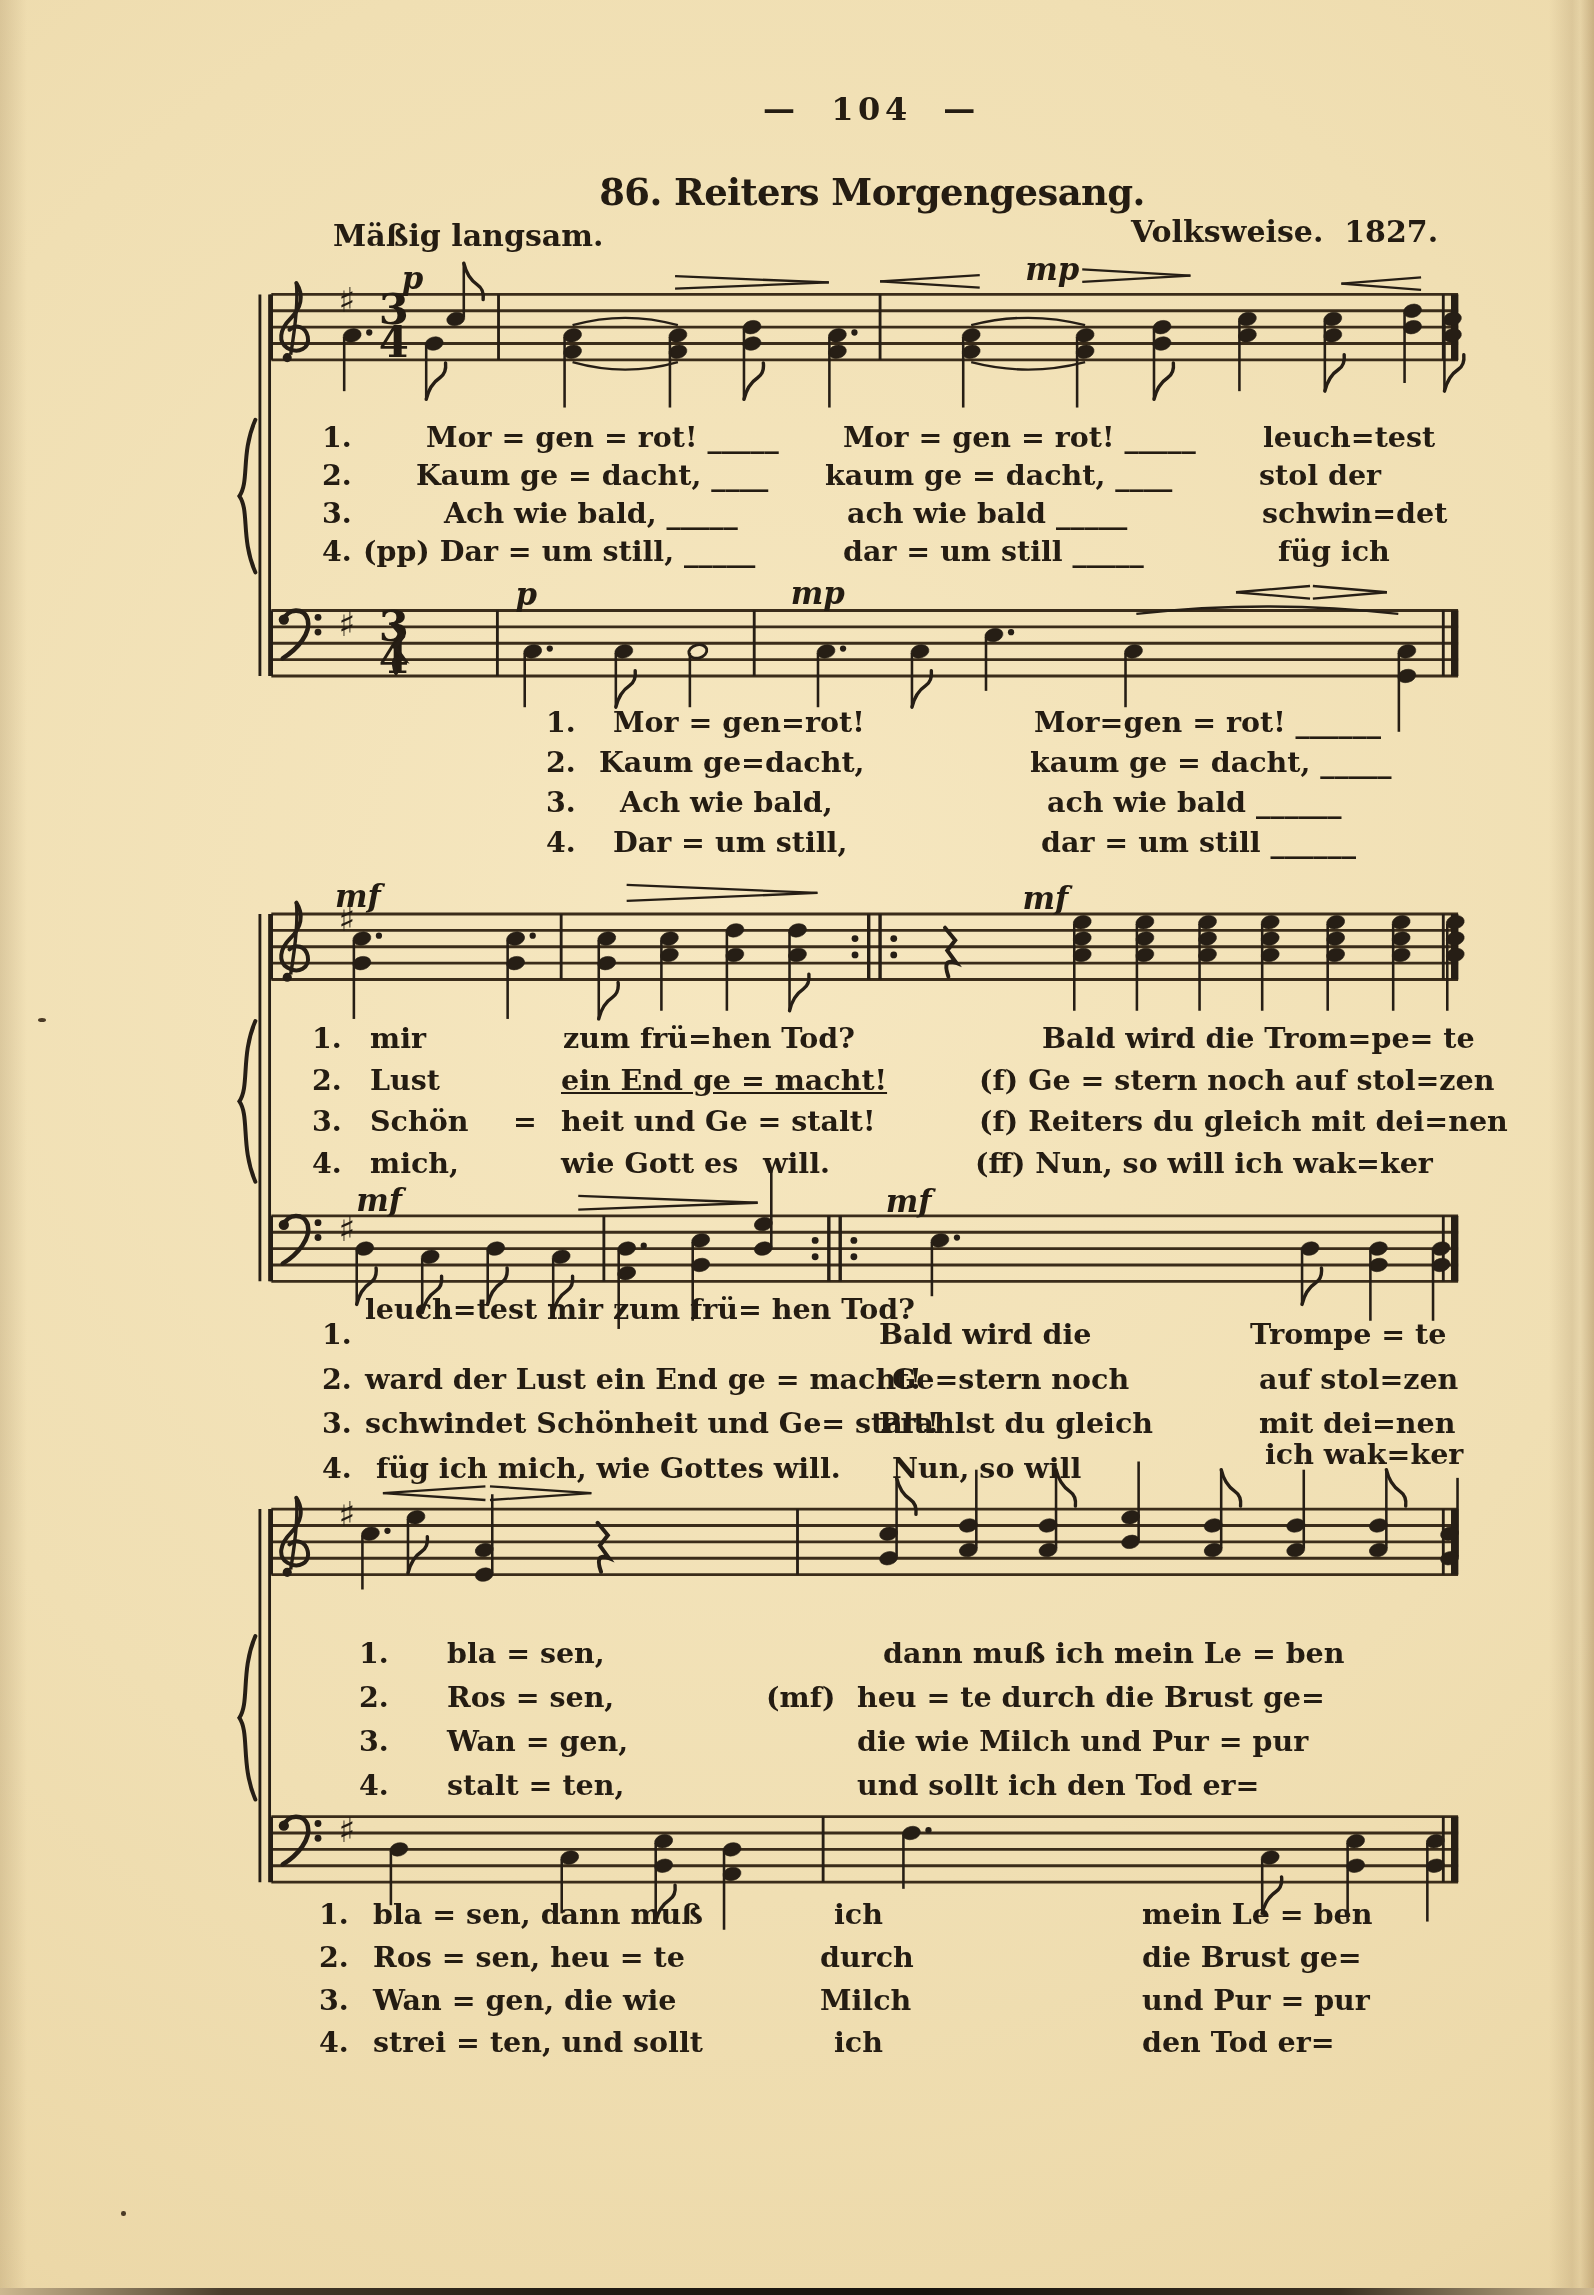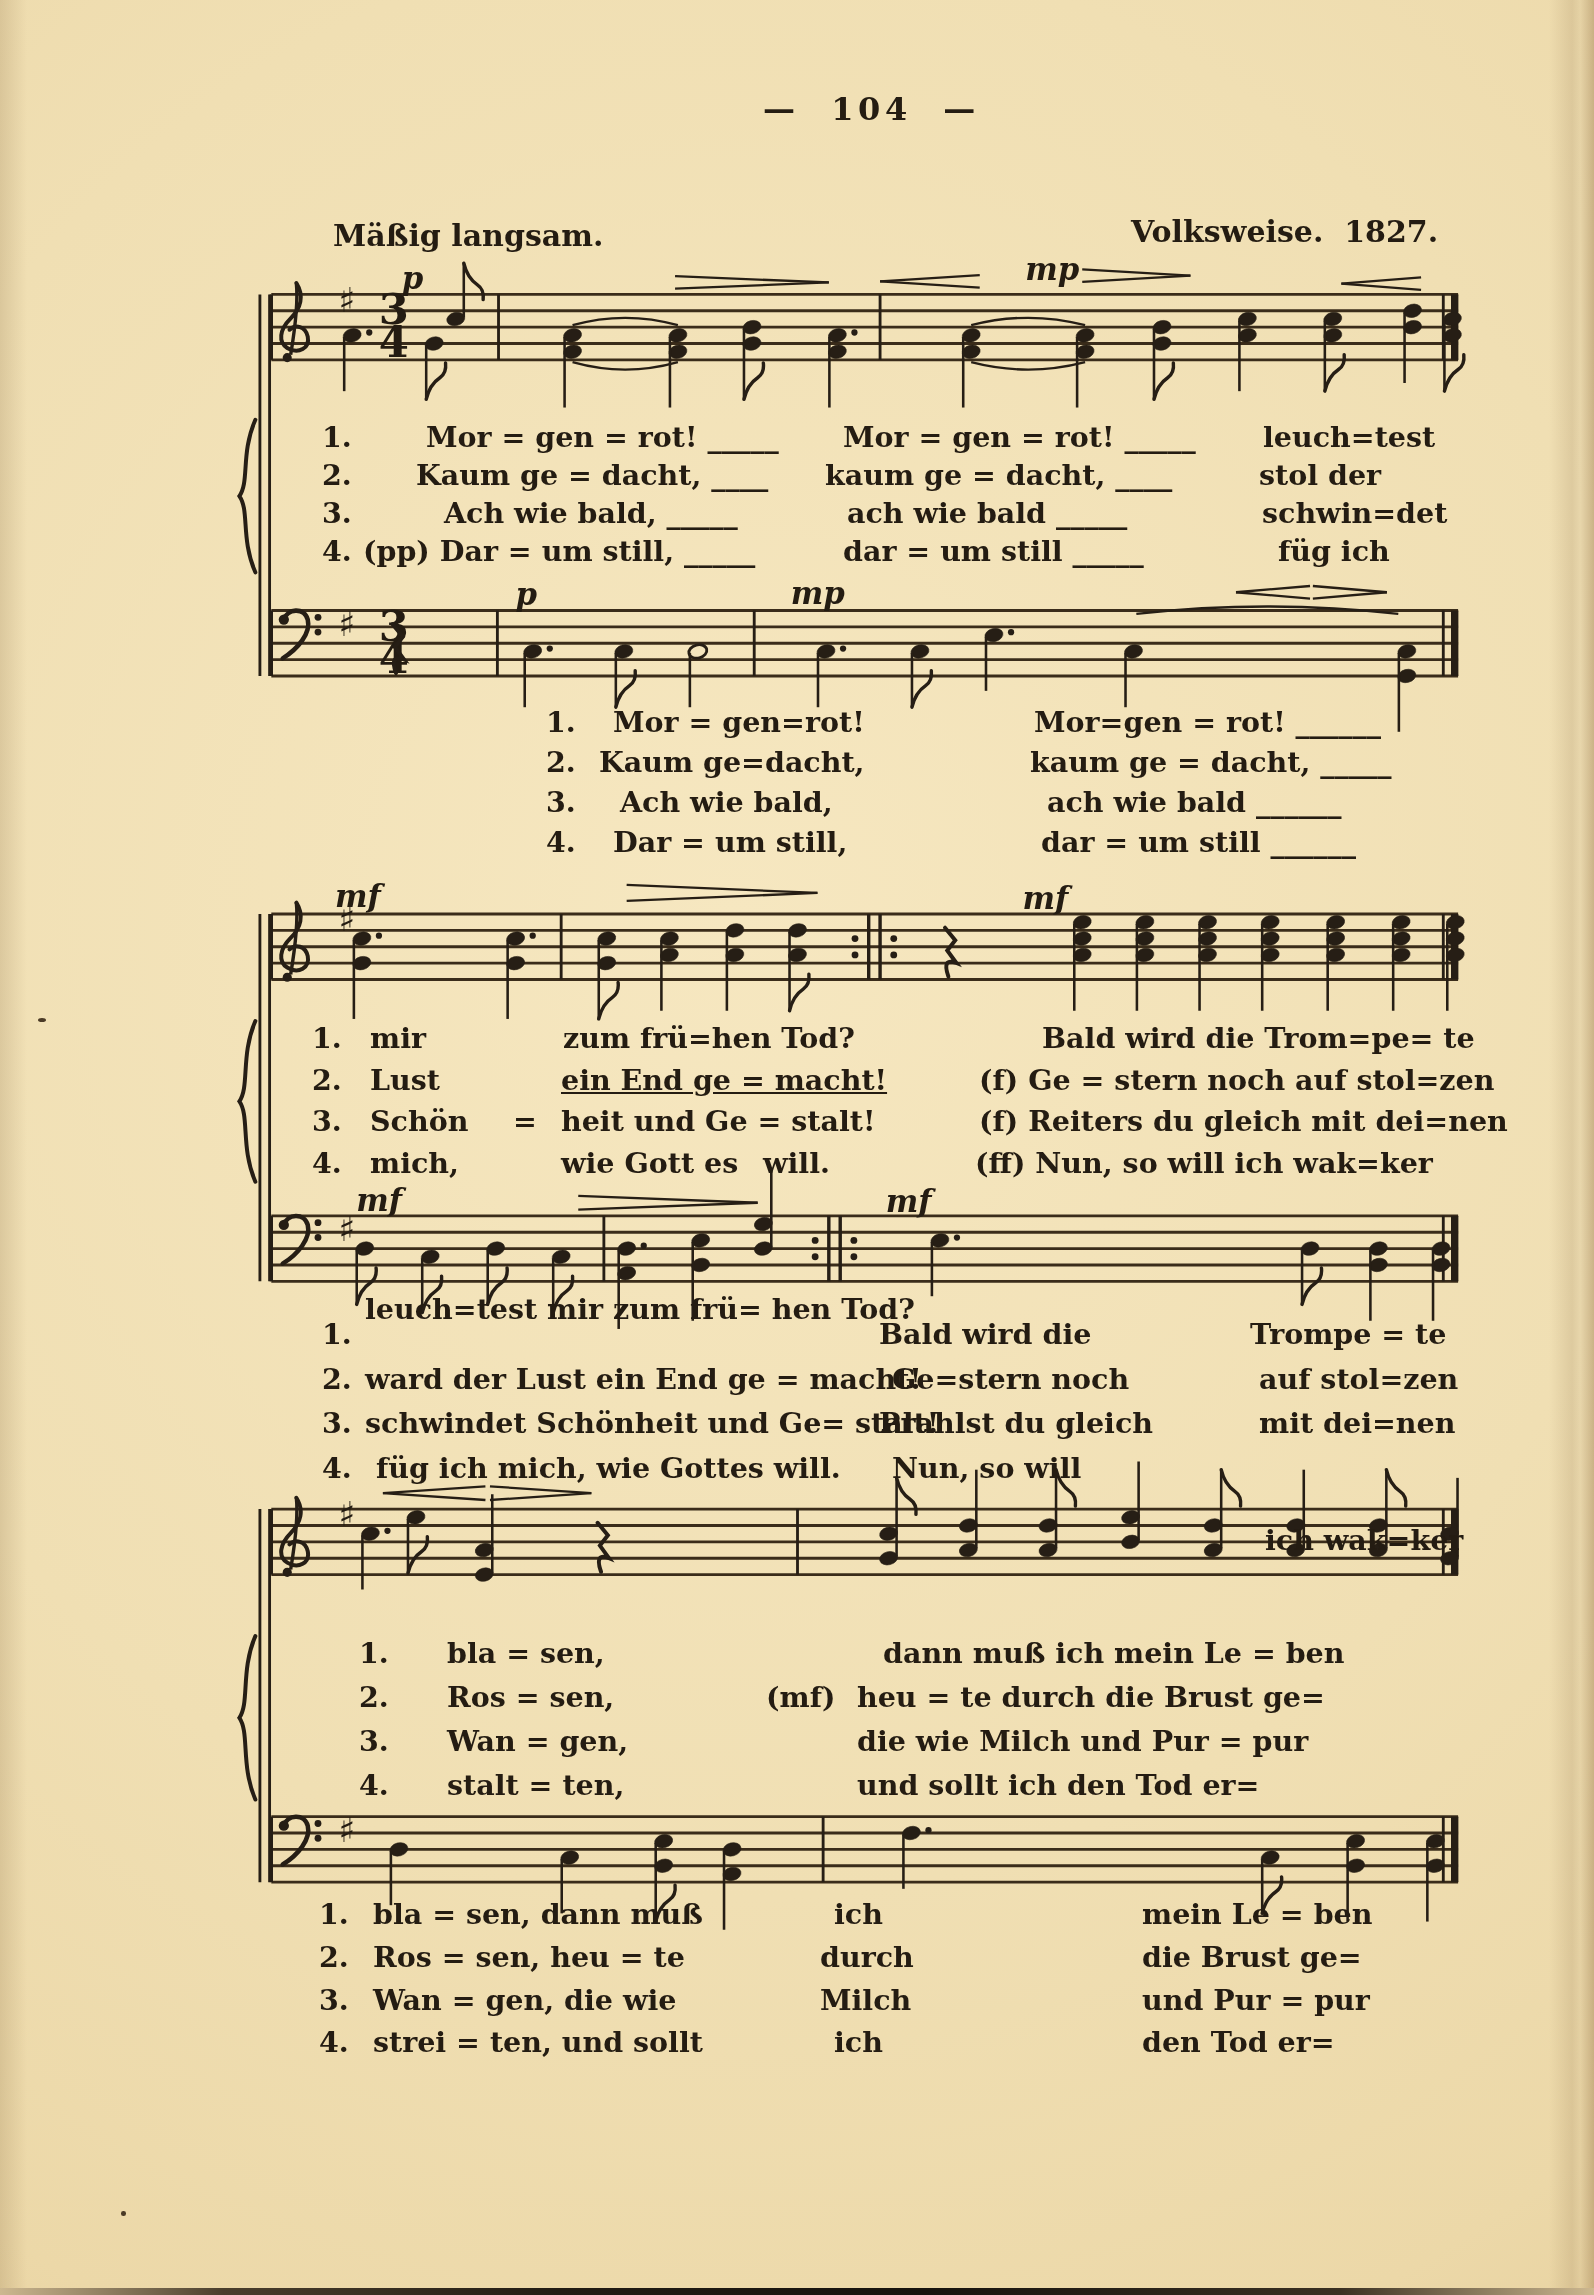--- a/index.html
+++ b/index.html
@@ -388,20 +388,21 @@
       <line x1="456" y1="1605" x2="456" y2="2250" stroke="#261e15" stroke-width="5"></line>
       <line x1="473" y1="1605" x2="473" y2="2250" stroke="#261e15" stroke-width="5"></line>
       <line x1="456" y1="2650" x2="456" y2="3305" stroke="#261e15" stroke-width="5"></line>
       <line x1="473" y1="2650" x2="473" y2="3305" stroke="#261e15" stroke-width="5"></line>
       <path d="M 448 737 C 422 797 438 845 420 871 C 438 897 422 945 448 1005" fill="none" stroke="#261e15" stroke-width="7" stroke-linecap="round"></path>
       <path d="M 448 1793 C 422 1853 438 1908 420 1934 C 438 1960 422 2015 448 2075" fill="none" stroke="#261e15" stroke-width="7" stroke-linecap="round"></path>
       <path d="M 448 2873 C 422 2933 438 2990.5 420 3016.5 C 438 3042.5 422 3100 448 3160" fill="none" stroke="#261e15" stroke-width="7" stroke-linecap="round"></path>
     </svg>
 
   <div class="hdr page-number">—  104  —</div>
+  <div class="hdr song-title">86. Reiters Morgengesang.</div>
   <div class="hdr tempo">Mäßig langsam.</div>
   <div class="hdr attribution">Volksweise.  1827.</div>
 
   <div id="lyrics-layer">
       <span class="lyr" style="left: 322px; top: 423px;">1.</span>
       <span class="lyr" style="left: 426px; top: 423px;">Mor = gen = rot! _____</span>
       <span class="lyr" style="left: 843px; top: 423px;">Mor = gen = rot! _____</span>
       <span class="lyr" style="left: 1263px; top: 423px;">leuch=test</span>
       <span class="lyr" style="left: 322px; top: 461px;">2.</span>
       <span class="lyr" style="left: 416px; top: 461px;">Kaum ge = dacht, ____</span>
@@ -453,21 +454,21 @@
       <span class="lyr" style="left: 365px; top: 1365px;">ward der Lust ein End ge = macht!</span>
       <span class="lyr" style="left: 892px; top: 1365px;">Ge=stern noch</span>
       <span class="lyr" style="left: 1259px; top: 1365px;">auf stol=zen</span>
       <span class="lyr" style="left: 322px; top: 1409px;">3.</span>
       <span class="lyr" style="left: 365px; top: 1409px;">schwindet Schönheit und Ge= stalt!</span>
       <span class="lyr" style="left: 879px; top: 1409px;">Prahlst du gleich</span>
       <span class="lyr" style="left: 1259px; top: 1409px;">mit dei=nen</span>
       <span class="lyr" style="left: 322px; top: 1454px;">4.</span>
       <span class="lyr" style="left: 376px; top: 1454px;">füg ich mich, wie Gottes will.</span>
       <span class="lyr" style="left: 892px; top: 1454px;">Nun, so will</span>
-      <span class="lyr" style="left: 1265px; top: 1526px;">ich wak=ker</span>
+      <span class="lyr" style="left: 1265px; top: 1440px;">ich wak=ker</span>
       <span class="lyr" style="left: 359px; top: 1639px;">1.</span>
       <span class="lyr" style="left: 447px; top: 1639px;">bla = sen,</span>
       <span class="lyr" style="left: 857px; top: 1639px; margin-left: 26px;">dann muß ich mein Le = ben</span>
       <span class="lyr" style="left: 359px; top: 1683px;">2.</span>
       <span class="lyr" style="left: 447px; top: 1683px;">Ros = sen,</span>
       <span class="lyr" style="left: 766px; top: 1683px;">(mf)</span>
       <span class="lyr" style="left: 857px; top: 1683px;">heu = te durch die Brust ge=</span>
       <span class="lyr" style="left: 359px; top: 1727px;">3.</span>
       <span class="lyr" style="left: 447px; top: 1727px;">Wan = gen,</span>
       <span class="lyr" style="left: 857px; top: 1727px;">die wie Milch und Pur = pur</span>

